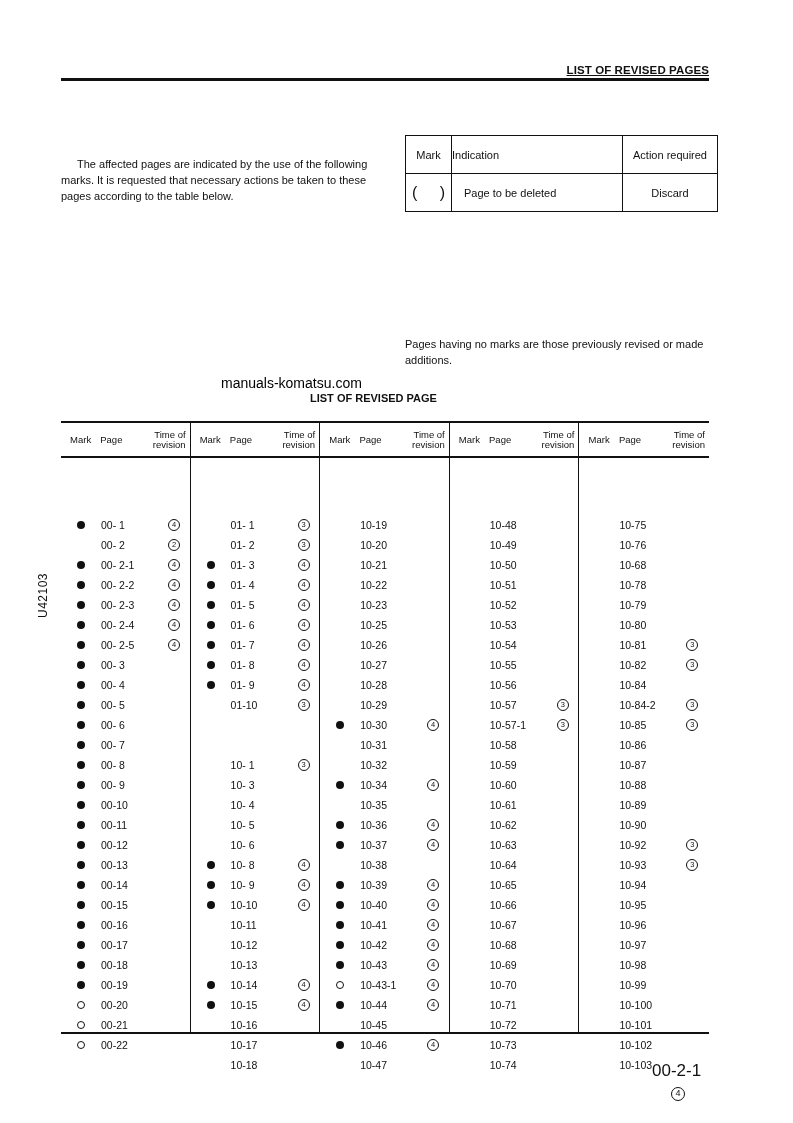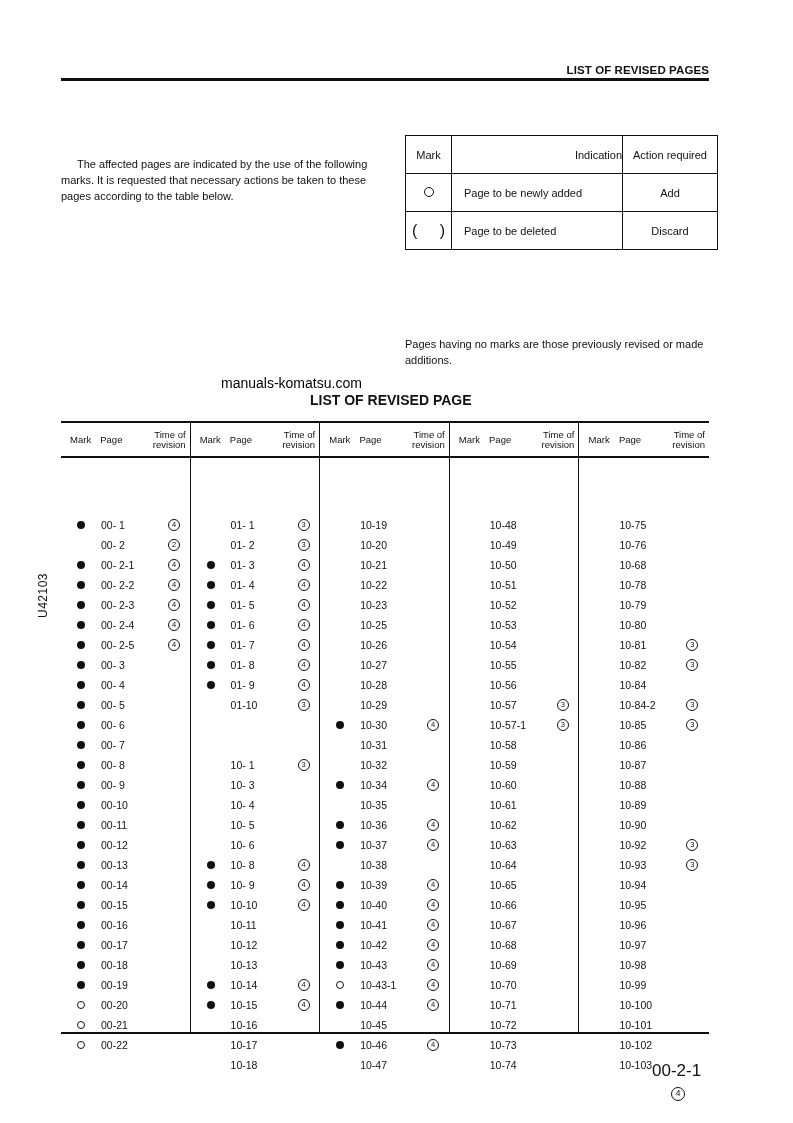--- a/index.html
+++ b/index.html
@@ -1,35 +1,35 @@
 <!DOCTYPE html>
 <html><head>
 <meta charset="utf-8">
 <style>
   html, body { margin: 0; padding: 0; background: #ffffff; }
   body { width: 793px; height: 1123px; position: relative; overflow: hidden;
          font-family: "Liberation Sans", sans-serif; color: #111; }
-  .header-title { position: absolute; right: 84px; top: 64px; font-size: 11.5px; font-weight: bold; letter-spacing: 0.1px; }
+  .header-title { position: absolute; right: 84px; top: 64px; font-size: 11.5px; font-weight: bold; letter-spacing: 0.1px; text-decoration: underline; }
   .header-rule { position: absolute; left: 61px; top: 78px; width: 648px; height: 3px; background: #111; }
 
   .intro { position: absolute; left: 61px; top: 134px; width: 310px; font-size: 11px; line-height: 16px; margin-top: 22px; }
   .intro p { margin: 0; text-indent: 16px; }
 
   .legend { position: absolute; left: 405px; top: 135px; border-collapse: collapse; font-size: 11px; }
   .legend td, .legend th { border: 1.5px solid #111; text-align: center; font-weight: normal; height: 37px; padding: 0; }
   .legend .c1 { width: 45px; } .legend .c2 { width: 158px; text-align: left; padding-left: 12px; } .legend .c3 { width: 94px; }
-  .legend th.c2 { text-align: right; padding-left: 0; }
+  .legend th.c2 { text-align: left; padding-left: 0; }
   .open-circle { display: inline-block; width: 8px; height: 8px; border: 1.2px solid #111; border-radius: 50%; }
   .filled-circle { display: inline-block; width: 10px; height: 10px; background: #111; border-radius: 50%; }
   .paren { display: flex; justify-content: space-between; padding: 0 6px; font-size: 16px; }
 
   .note { position: absolute; left: 405px; top: 308px; width: 310px; font-size: 11px; line-height: 16px; margin-top: 28px; }
 
   .watermark { position: absolute; left: 221px; top: 375px; font-size: 14px; color: #000000; }
-  .list-title { position: absolute; left: 310px; top: 392px; font-size: 14px; font-weight: bold; }
+  .list-title { position: absolute; left: 310px; top: 392px; font-size: 11px; font-weight: bold; }
 
   .side-code { position: absolute; left: 36px; top: 618px; transform: rotate(-90deg); transform-origin: left top; font-size: 12px; letter-spacing: 0.5px; }
 
   .rev-table { position: absolute; left: 61px; top: 421px; width: 648px; height: 609px;
                border-top: 2px solid #111; border-bottom: 2px solid #111; display: flex; }
   .col { width: 129.6px; position: relative; border-right: 1.5px solid #111; box-sizing: border-box; }
   .col:last-child { border-right: none; }
   .col-head { height: 33px; border-bottom: 2px solid #111; display: flex; align-items: center; font-size: 9.5px; }
   .col-head .h-mark { width: 40px; text-align: center; }
   .col-head .h-page { width: 42px; }
@@ -59,25 +59,20 @@
 </div>
 
 <table class="legend">
   <tbody>
       <tr>
     <th class="c1">Mark</th>
     <th class="c2">Indication</th>
     <th class="c3">Action required</th>
   </tr>
   <tr>
-    <td class="c1"><span class="open-circle"></span></td>
-    <td class="c2">Page to be newly added</td>
-    <td class="c3">Add</td>
-  </tr>
-  <tr>
     <td class="c1">
           <div class="paren">
             <span>(</span>
             <span>)</span>
           </div>
         </td>
     <td class="c2">Page to be deleted</td>
     <td class="c3">Discard</td>
   </tr>
 </tbody>

